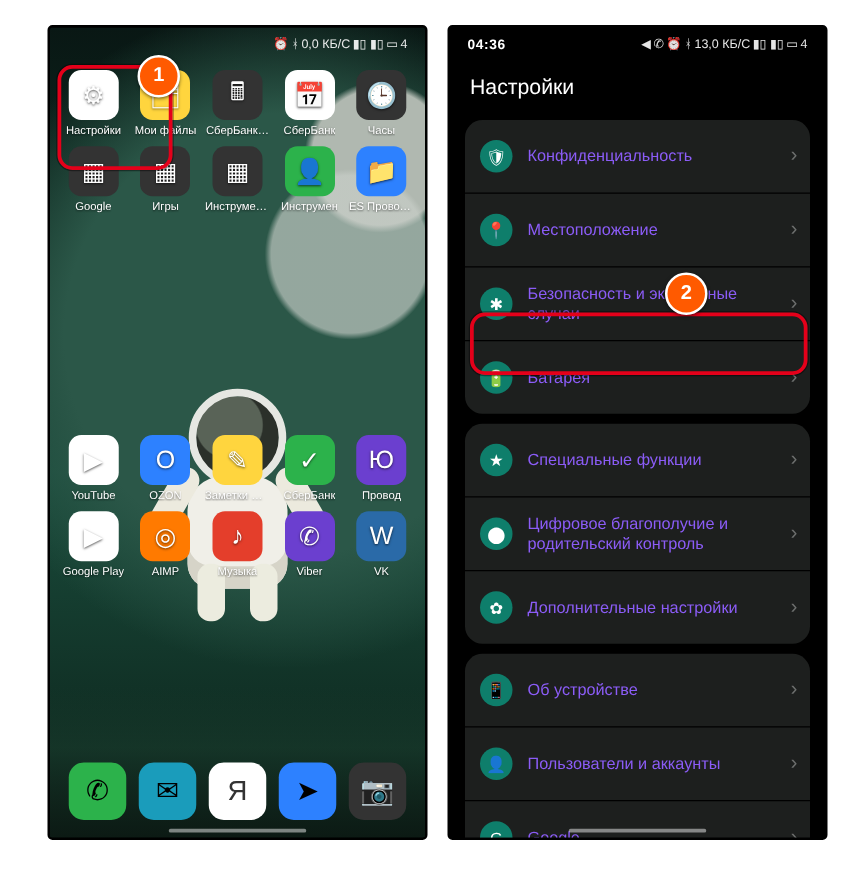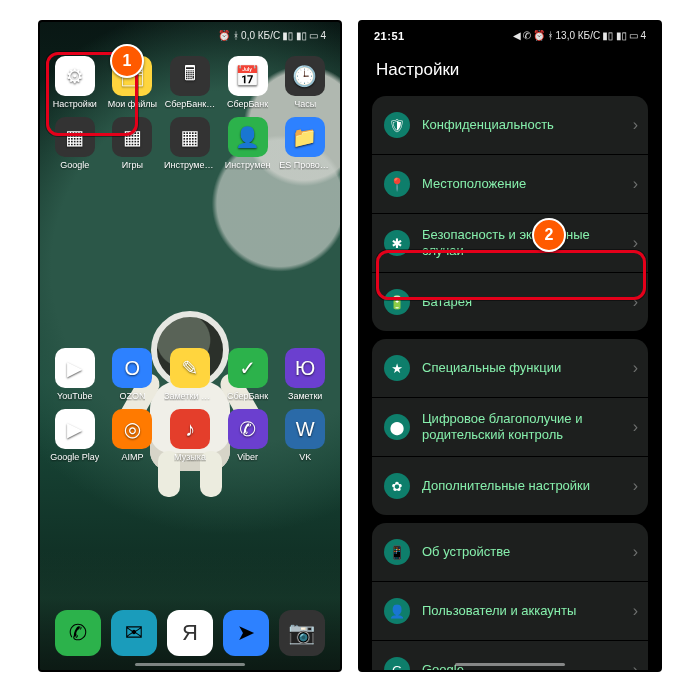--- a/index.html
+++ b/index.html
@@ -36,21 +36,21 @@
   .homebar{position:absolute;bottom:4px;left:50%;width:110px;height:3px;background:#fff7;border-radius:2px;transform:translateX(-50%);z-index:3;}
   
   .hl{position:absolute;border:3px solid #e4001a;border-radius:12px;box-shadow:0 0 0 1px #0006;z-index:5;}
   .badge{position:absolute;width:30px;height:30px;border-radius:50%;background:#ff5a00;border:2px solid #fff;color:#fff;font-weight:700;display:flex;align-items:center;justify-content:center;font-size:16px;z-index:6;box-shadow:0 1px 3px #0008;}
   
   .title{color:#fff;font-size:17px;padding:10px 16px 8px;}
   .panel{background:#1d1f1e;color:#e9e9e9;border-radius:14px;margin:8px 12px;overflow:hidden;}
   .row{display:flex;align-items:center;min-height:46px;padding:6px 10px 6px 12px;font-size:13px;gap:12px;}
   .row + .row{border-top:1px solid #000;}
   .row .ric{width:26px;height:26px;border-radius:50%;background:#0e7e6b;display:flex;align-items:center;justify-content:center;flex:0 0 26px;color:#fff;font-size:13px;}
-  .row .rlbl{flex:1;line-height:1.2;color:#86efac;}
+  .row .rlbl{flex:1;line-height:1.2;color:#8b5cf6;}
   .chev{color:#6d6f6e;font-size:16px;}
   
   .bg-w{background:#fff;color:#333;} .bg-y{background:#ffd53e;color:#333;}
   .bg-r{background:#e43e2b;} .bg-g{background:#2cb24b;} .bg-b{background:#2d81ff;}
   .bg-o{background:#ff7a00;} .bg-d{background:#333;} .bg-v{background:#6b3fcf;}
   .bg-t{background:#1a9cbb;} .bg-vk{background:#2a6aa8;}
   .sq{border-radius:10px;}
 </style>
 </head>
 <body>
@@ -132,21 +132,21 @@
         <div class="app" style="margin-top: 170px;">
           <div class="ic sq bg-y">✎</div>
           <div class="lbl">Заметки G…</div>
         </div>
         <div class="app" style="margin-top: 170px;">
           <div class="ic sq bg-g">✓</div>
           <div class="lbl">СберБанк</div>
         </div>
         <div class="app" style="margin-top: 170px;">
           <div class="ic sq bg-v">Ю</div>
-          <div class="lbl">Заметки</div>
+          <div class="lbl">Провод</div>
         </div>
         <div class="app">
           <div class="ic sq bg-w">▶</div>
           <div class="lbl">Google Play</div>
         </div>
         <div class="app">
           <div class="ic sq bg-o">◎</div>
           <div class="lbl">AIMP</div>
         </div>
         <div class="app">
@@ -169,21 +169,21 @@
         <div class="ic sq bg-b">➤</div>
         <div class="ic sq bg-d">📷</div>
       </div>
     <div class="homebar"></div>
     <div class="hl" style="left:6px;top:30px;width:86px;height:78px;"></div>
     <div class="badge" style="left:70px;top:22px;">1</div>
   </div>
 
   <div class="phone right">
     <div class="statusbar">
-      <span class="clock">21:51</span>
+      <span class="clock">04:36</span>
       <span class="r">
         <span class="sicon">◀</span>
         <span class="sicon">✆</span>
         <span class="sicon">⏰</span>
         <span class="sicon">ᚼ</span>
         <span class="sicon">13,0 КБ/С</span>
         <span class="sicon">▮▯ ▮▯</span>
         <span class="sicon">▭</span>
         <span class="sicon">4</span>
       </span>

